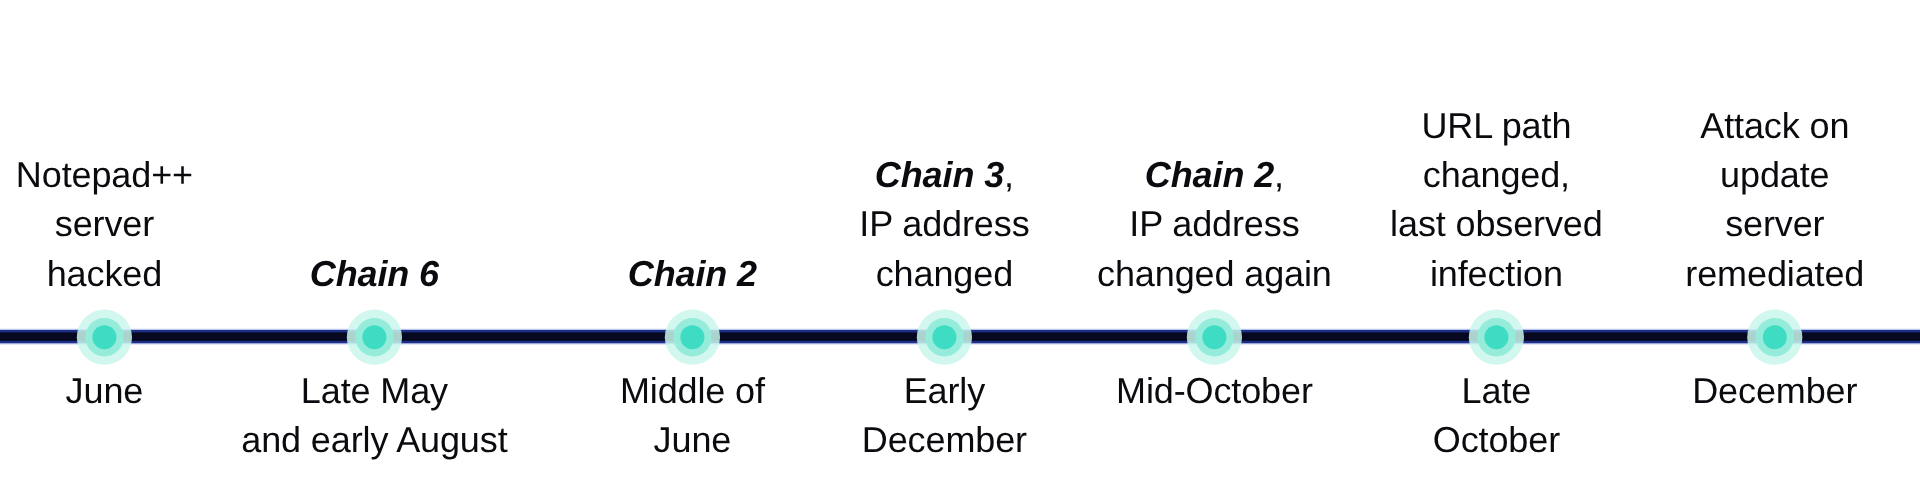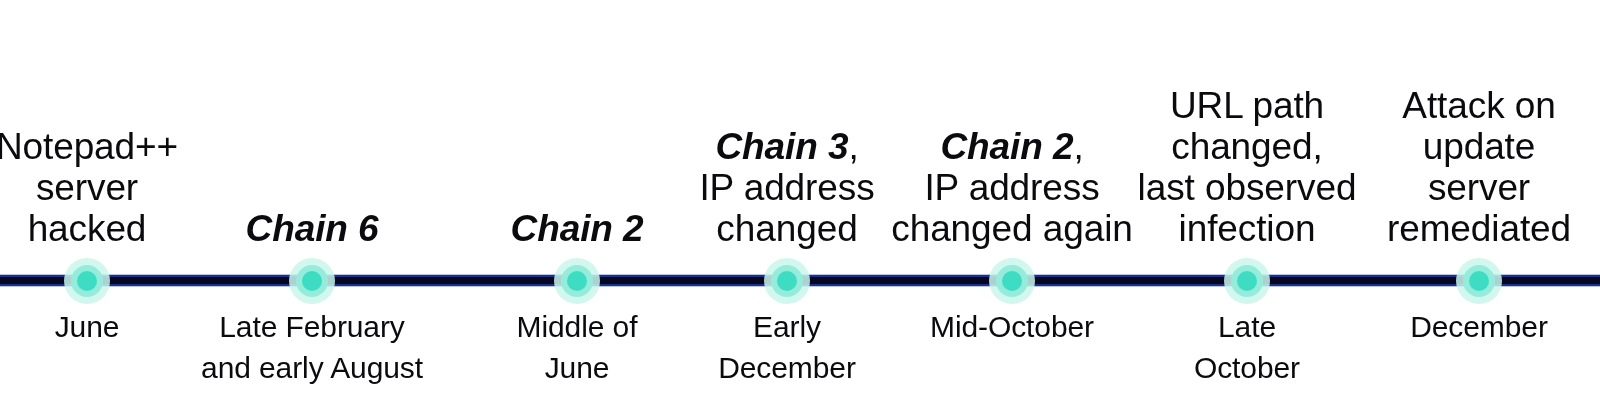--- a/index.html
+++ b/index.html
@@ -97,21 +97,21 @@
   }
 
   
   .label-above {
     position: absolute;
     bottom: 160px;      
     left: 50%;
     transform: translateX(-50%);
     width: 240px;
     text-align: center;
-    font-size: 37px;
+    font-size: 30px;
     line-height: 41px;
     color: #0b0b0f;
     letter-spacing: -0.1px;
     white-space: pre-line;
     margin-top: 30px;
   }
   .label-above.narrow { width: 200px; }
   .label-above.wide   { width: 270px; }
 
   .label-above b {
@@ -157,21 +157,21 @@
         </div>
         <div class="label-below">June</div>
       </div>
       <div class="node" style="left: 312px;">
         <div class="label-above"><b>Chain 6</b></div>
         <div class="node-marker">
           <div class="ring-outer"></div>
           <div class="ring-mid"></div>
           <div class="dot-core"></div>
         </div>
-        <div class="label-below wide">Late February
+        <div class="label-below wide">Late May
 and early August</div>
       </div>
       <div class="node" style="left: 577px;">
         <div class="label-above"><b>Chain 2</b></div>
         <div class="node-marker">
           <div class="ring-outer"></div>
           <div class="ring-mid"></div>
           <div class="dot-core"></div>
         </div>
         <div class="label-below">Middle of

